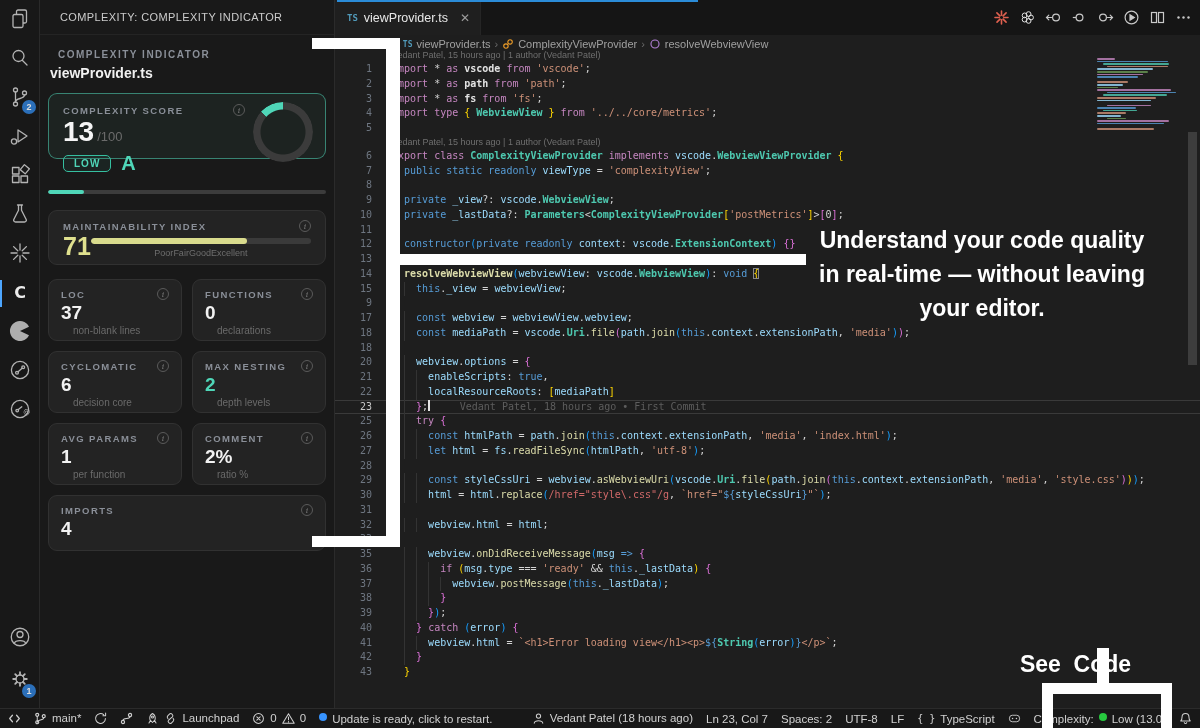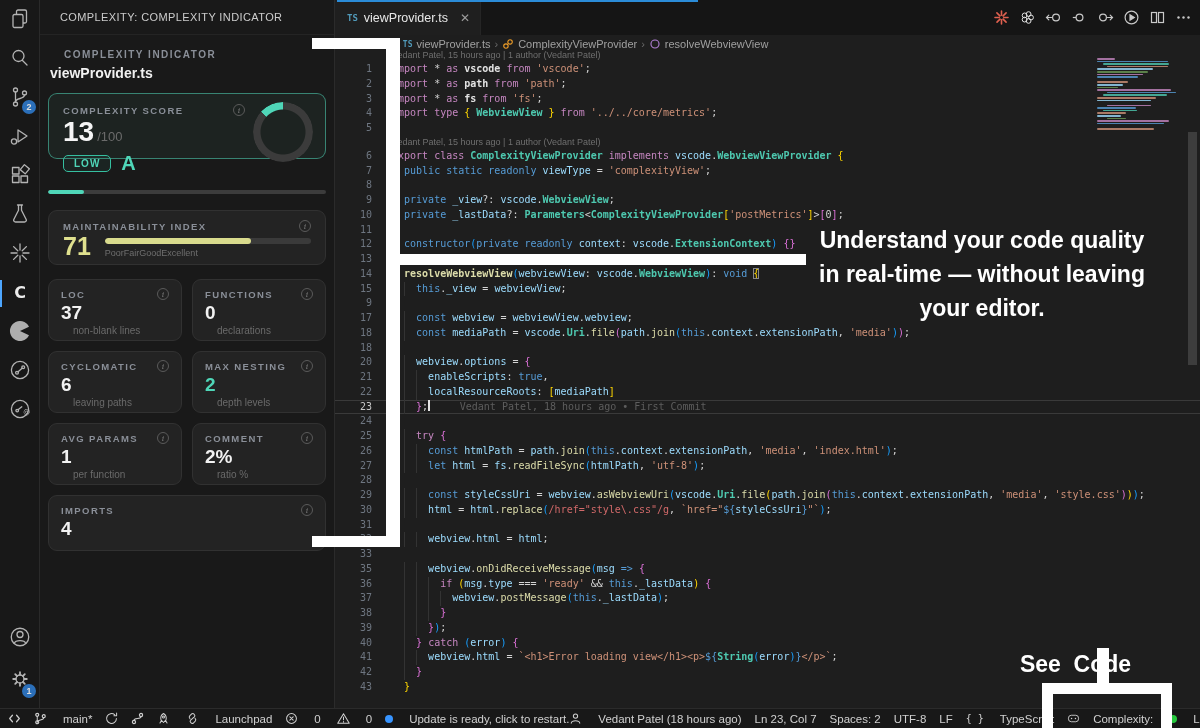--- a/index.html
+++ b/index.html
@@ -22,21 +22,21 @@
   .ab-badge { position:absolute; right:4px; bottom:4px; min-width:14px; height:14px;
     border-radius:8px; background:#2f7fd6; color:#fff; font-size:9px; font-weight:bold;
     display:flex; align-items:center; justify-content:center; padding:0 3px; }
 
   
   .sidebar { position:absolute; left:40px; top:0; width:295px; height:708px;
     background:#191919; border-right:1px solid #2b2b2b; }
   .sb-header { height:35px; line-height:35px; padding-left:20px; color:#cccccc;
     font-size:11px; letter-spacing:.4px; border-bottom:1px solid #242424; }
   .sb-content { padding:10px 8px 0 8px; }
-  .sb-label { color:#8a8f98; font-size:10px; font-weight:bold; letter-spacing:1.5px; margin:4px 0 5px 16px; }
+  .sb-label { color:#8a8f98; font-size:10px; font-weight:bold; letter-spacing:1.5px; margin:4px 0 5px 10px; }
   .sb-file { color:#f0f0f0; font-size:14px; font-weight:bold; margin:0 0 12px 2px; }
 
   .card-head { display:flex; justify-content:space-between; align-items:center; }
   .card-label { color:#8a8f98; font-size:9.5px; font-weight:bold; letter-spacing:1.4px; }
   .info-i { width:12px; height:12px; border:1px solid #5a5a5a; border-radius:50%;
     color:#7a7a7a; font-size:8px; display:flex; align-items:center; justify-content:center;
     font-family:"DejaVu Serif", serif; font-style:italic; flex:0 0 auto; }
 
   .score-card { position:relative; border:1px solid rgba(79,214,184,.55); background:#1d2321;
     border-radius:9px; padding:10px 14px; height:66px; }
@@ -50,26 +50,26 @@
     background:conic-gradient(from 313deg, #4fd6b8 0deg 47deg, #3b3b3b 47deg 360deg);
     -webkit-mask:radial-gradient(farthest-side, transparent calc(100% - 8px), #000 calc(100% - 7px));
     mask:radial-gradient(farthest-side, transparent calc(100% - 8px), #000 calc(100% - 7px)); }
   .badges-row { display:flex; align-items:center; gap:10px; margin-top:6px; }
 
   .score-progress { margin-top:31px; height:4px; background:#3c3c3c; border-radius:2px; overflow:hidden; }
   .score-progress .fill { height:100%; background:#4fd6b8; border-radius:2px; }
 
   .maint-card { margin-top:16px; background:#232323; border:1px solid #313131; border-radius:9px;
     padding:9px 14px 8px; height:55px; }
-  .maint-row { display:flex; align-items:flex-start; gap:14px; margin-top:2px; }
+  .maint-row { display:flex; align-items:flex-start; gap:0; margin-top:2px; }
   .maint-val { color:#dfe08e; font-size:25px; font-weight:bold; line-height:1; }
   .maint-barcol { flex:1; padding-top:4px; }
   .maint-bar { height:6px; background:#3a3a3a; border-radius:3px; overflow:hidden; }
   .maint-bar .fill { height:100%; background:#d9db8d; border-radius:3px; }
-  .maint-scale { display:flex; justify-content:flex-start; margin-top:4px; color:#6e6e6e; font-size:9px; }
+  .maint-scale { display:flex; justify-content:center; margin-top:4px; color:#6e6e6e; font-size:9px; }
 
   .metric-grid { margin-top:14px; display:grid; grid-template-columns:1fr 1fr; gap:10px; }
   .metric-card { background:#232323; border:1px solid #313131; border-radius:9px;
     padding:8px 12px; height:62px; }
   .metric-card.wide { grid-column:span 2; height:56px; }
   .metric-val { color:#f2f2f2; font-size:19px; font-weight:bold; margin-top:3px; line-height:1.1; }
   .metric-val.accent { color:#4fd6b8; }
   .metric-sub { color:#6a6a6a; font-size:10px; margin-top:1px;padding-left:12px; }
 
   
@@ -112,21 +112,21 @@
   .minimap { position:absolute; left:760px; top:58px; width:88px; height:77px; }
   .mm-row { height:1.6px; margin-bottom:1px; border-radius:1px; }
   .vscroll { position:absolute; left:853px; top:132px; width:9px; height:233px;
     background:rgba(121,121,121,.35); }
 
   
   .status-bar { position:absolute; left:0; top:708px; width:1200px; height:20px; background:#181818;
     border-top:1px solid #2b2b2b; display:flex; align-items:center; justify-content:space-between;
     color:#d0d0d0; font-size:11.5px; padding:0 8px; }
   .sb-group { display:flex; align-items:center; gap:13px; height:100%; }
-  .sb-item { display:flex; align-items:center; gap:16px; cursor:pointer; white-space:nowrap; }
+  .sb-item { display:flex; gap:5px; cursor:pointer; white-space:nowrap; }
   .sb-item svg { width:13px; height:13px; }
   .sb-dot { width:8px; height:8px; border-radius:50%; display:inline-block; }
   .sb-braces { font-family:"DejaVu Sans Mono", monospace; font-size:10px; color:#d0d0d0; }
 
   
   .anno { position:absolute; background:#ffffff; z-index:60; }
   .anno-text { position:absolute; z-index:60; color:#ffffff; font-weight:bold; text-align:center;
     font-family:"Liberation Sans", sans-serif; }
   #headline { left:812px; top:223px; width:340px; font-size:23px; line-height:34px; }
   #caption { left:948px; top:587px; width:255px; font-size:23px; line-height:31px; white-space:pre; }
@@ -291,21 +291,21 @@
             </div>
             <div class="metric-val">0</div>
             <div class="metric-sub">declarations</div>
           </div>
           <div class="metric-card">
             <div class="card-head">
               <span class="card-label">CYCLOMATIC</span>
               <span class="info-i">i</span>
             </div>
             <div class="metric-val">6</div>
-            <div class="metric-sub">leaving paths</div>
+            <div class="metric-sub">decision core</div>
           </div>
           <div class="metric-card">
             <div class="card-head">
               <span class="card-label">MAX NESTING</span>
               <span class="info-i">i</span>
             </div>
             <div class="metric-val accent">2</div>
             <div class="metric-sub">depth levels</div>
           </div>
           <div class="metric-card">
@@ -513,24 +513,20 @@
           <span class="ln">21</span>
           <span class="lc" style="background-image: repeating-linear-gradient(to right, rgb(51, 51, 51) 0px, rgb(51, 51, 51) 1px, transparent 1px, transparent 12.04px); background-repeat: no-repeat; background-position: 12.04px 0px; background-size: 13.54px 100%;"><span class="tk-v">      enableScripts</span><span class="tk-w">: </span><span class="tk-b">true</span><span class="tk-w">,</span></span>
         </div>
         <div class="crow">
           <span class="ln">22</span>
           <span class="lc" style="background-image: repeating-linear-gradient(to right, rgb(51, 51, 51) 0px, rgb(51, 51, 51) 1px, transparent 1px, transparent 12.04px); background-repeat: no-repeat; background-position: 12.04px 0px; background-size: 13.54px 100%;"><span class="tk-v">      localResourceRoots</span><span class="tk-w">: </span><span class="tk-g">[</span><span class="tk-v">mediaPath</span><span class="tk-g">]</span></span>
         </div>
         <div class="crow current">
           <span class="ln">23</span>
           <span class="lc" style="background-image: repeating-linear-gradient(to right, rgb(51, 51, 51) 0px, rgb(51, 51, 51) 1px, transparent 1px, transparent 12.04px); background-repeat: no-repeat; background-position: 12.04px 0px; background-size: 1.5px 100%;"><span class="tk-p">    }</span><span class="tk-w">;</span><span class="tk-cur"></span><span class="tk-blame">     Vedant Patel, 18 hours ago • First Commit</span></span>
-        </div>
-        <div class="crow">
-          <span class="ln">24</span>
-          <span class="lc" style="background-image: repeating-linear-gradient(to right, rgb(51, 51, 51) 0px, rgb(51, 51, 51) 1px, transparent 1px, transparent 12.04px); background-repeat: no-repeat; background-position: 12.04px 0px; background-size: 1.5px 100%;"></span>
         </div>
         <div class="crow">
           <span class="ln">25</span>
           <span class="lc" style="background-image: repeating-linear-gradient(to right, rgb(51, 51, 51) 0px, rgb(51, 51, 51) 1px, transparent 1px, transparent 12.04px); background-repeat: no-repeat; background-position: 12.04px 0px; background-size: 1.5px 100%;"><span class="tk-k">    try</span><span class="tk-p"> {</span></span>
         </div>
         <div class="crow">
           <span class="ln">26</span>
           <span class="lc" style="background-image: repeating-linear-gradient(to right, rgb(51, 51, 51) 0px, rgb(51, 51, 51) 1px, transparent 1px, transparent 12.04px); background-repeat: no-repeat; background-position: 12.04px 0px; background-size: 13.54px 100%;"><span class="tk-b">      const</span><span class="tk-v"> htmlPath</span><span class="tk-w"> = </span><span class="tk-v">path</span><span class="tk-w">.</span><span class="tk-f">join</span><span class="tk-u">(</span><span class="tk-b">this</span><span class="tk-w">.</span><span class="tk-v">context</span><span class="tk-w">.</span><span class="tk-v">extensionPath</span><span class="tk-w">, </span><span class="tk-s">'media'</span><span class="tk-w">, </span><span class="tk-s">'index.html'</span><span class="tk-u">)</span><span class="tk-w">;</span></span>
         </div>
         <div class="crow">

